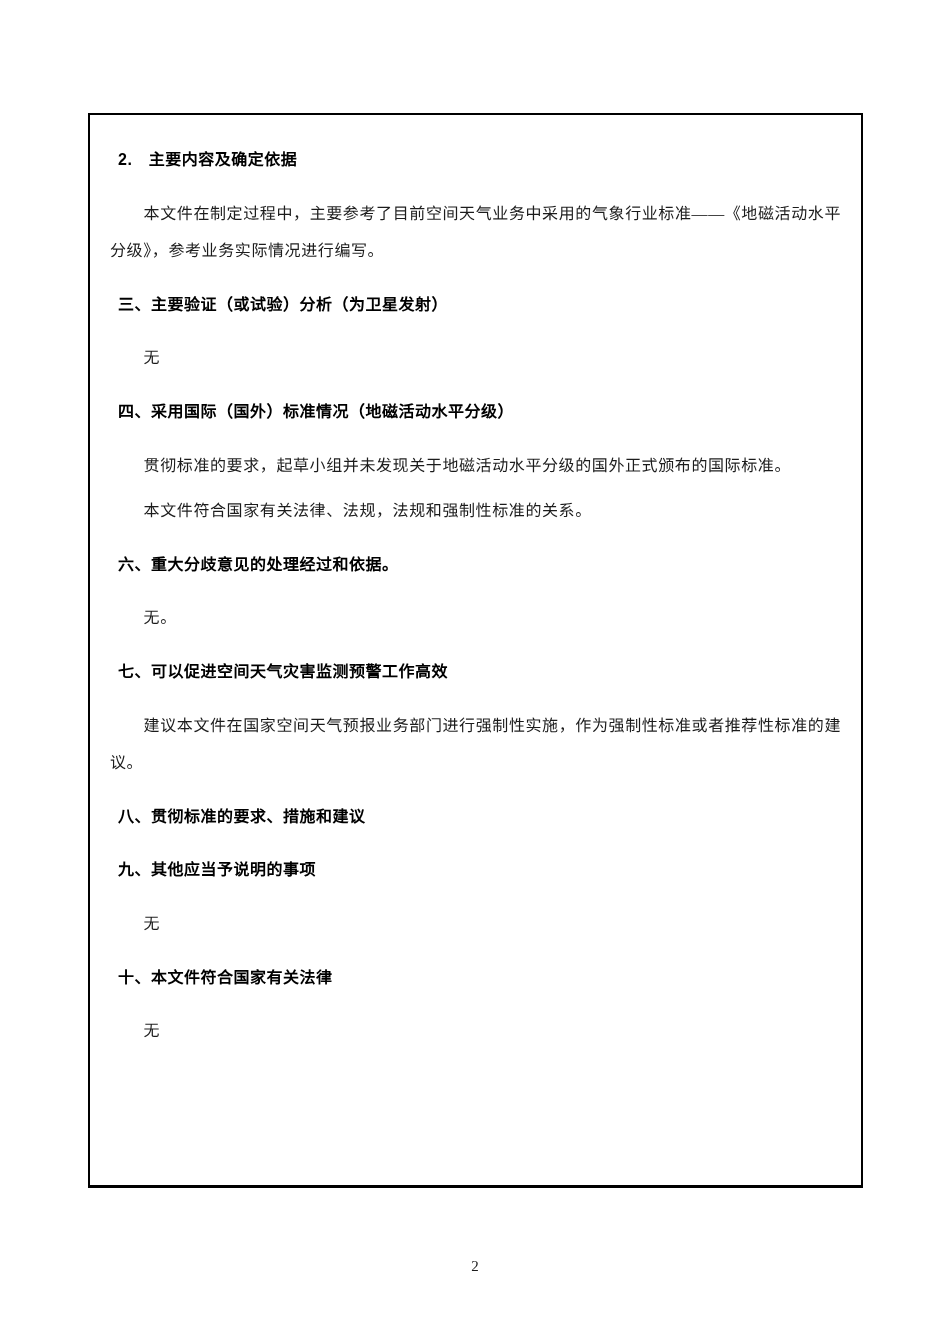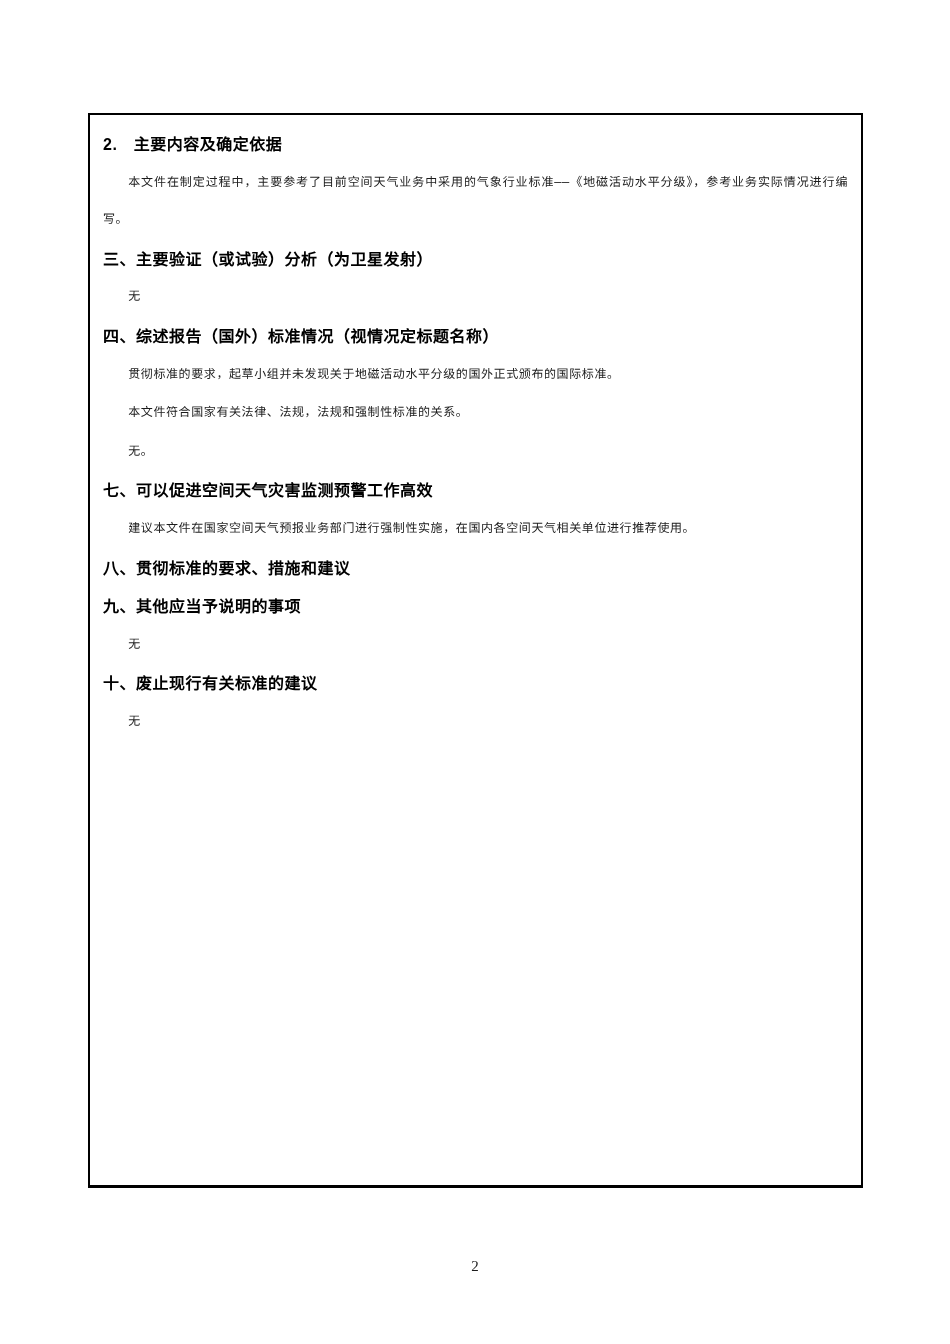--- a/index.html
+++ b/index.html
@@ -20,33 +20,33 @@
     left: 88px;
     top: 113px;
     width: 747px;
     height: 1048px;
     border: 2px solid #000000;
     border-bottom-width: 3px;
     padding: 10px 12px 12px 12px;
     background: #ffffff;
   }
   .sec-heading {
-    margin: 1px;
+    margin: 16px;
     font-family: "Liberation Sans", "DejaVu Sans", sans-serif;
     font-weight: bold;
     font-size: 16px;
     line-height: 37.6px;
     color: #000000;
     letter-spacing: 0.5px;
     white-space: pre-wrap;
   }
   .sec-body {
-    margin: 1px;
-    font-family: Liberation Mono, monospace;
-    font-size: 12px;
+    margin: 8px;
+    font-family: Liberation Serif, serif;
+    font-size: 16px;
     line-height: 37.6px;
     color: #1c1c1c;
     letter-spacing: 0.6px;
     text-indent: 2.1em;
     text-align: justify;
   }
   .page-number {
     position: absolute;
     left: 0;
     right: 0;
@@ -68,48 +68,49 @@
       <h2 class="sec-heading">2.　主要内容及确定依据</h2>
       <p class="sec-body">本文件在制定过程中，主要参考了目前空间天气业务中采用的气象行业标准——《地磁活动水平分级》，参考业务实际情况进行编写。</p>
     </section>
 
     <section>
       <h2 class="sec-heading">三、主要验证（或试验）分析（为卫星发射）</h2>
       <p class="sec-body">无</p>
     </section>
 
     <section>
-      <h2 class="sec-heading">四、综述报告（国外）标准情况（视情况定标题名称）</h2>
+      <h2 class="sec-heading">四、采用国际（国外）标准情况（地磁活动水平分级）</h2>
       <p class="sec-body">贯彻标准的要求，起草小组并未发现关于地磁活动水平分级的国外正式颁布的国际标准。</p>
     </section>
 
     <section>
       <p class="sec-body">本文件符合国家有关法律、法规，法规和强制性标准的关系。</p>
     </section>
 
     <section>
+      <h2 class="sec-heading">六、重大分歧意见的处理经过和依据。</h2>
       <p class="sec-body">无。</p>
     </section>
 
     <section>
       <h2 class="sec-heading">七、可以促进空间天气灾害监测预警工作高效</h2>
-      <p class="sec-body">建议本文件在国家空间天气预报业务部门进行强制性实施，在国内各空间天气相关单位进行推荐使用。</p>
+      <p class="sec-body">建议本文件在国家空间天气预报业务部门进行强制性实施，作为强制性标准或者推荐性标准的建议。</p>
     </section>
 
     <section>
       <h2 class="sec-heading">八、贯彻标准的要求、措施和建议</h2>
     </section>
 
     <section>
       <h2 class="sec-heading">九、其他应当予说明的事项</h2>
       <p class="sec-body">无</p>
     </section>
 
     <section>
-      <h2 class="sec-heading">十、废止现行有关标准的建议</h2>
+      <h2 class="sec-heading">十、本文件符合国家有关法律</h2>
       <p class="sec-body">无</p>
     </section>
 
   </div>
 
   <div class="page-number">2</div>
 
 </div>
 
 </body></html>

